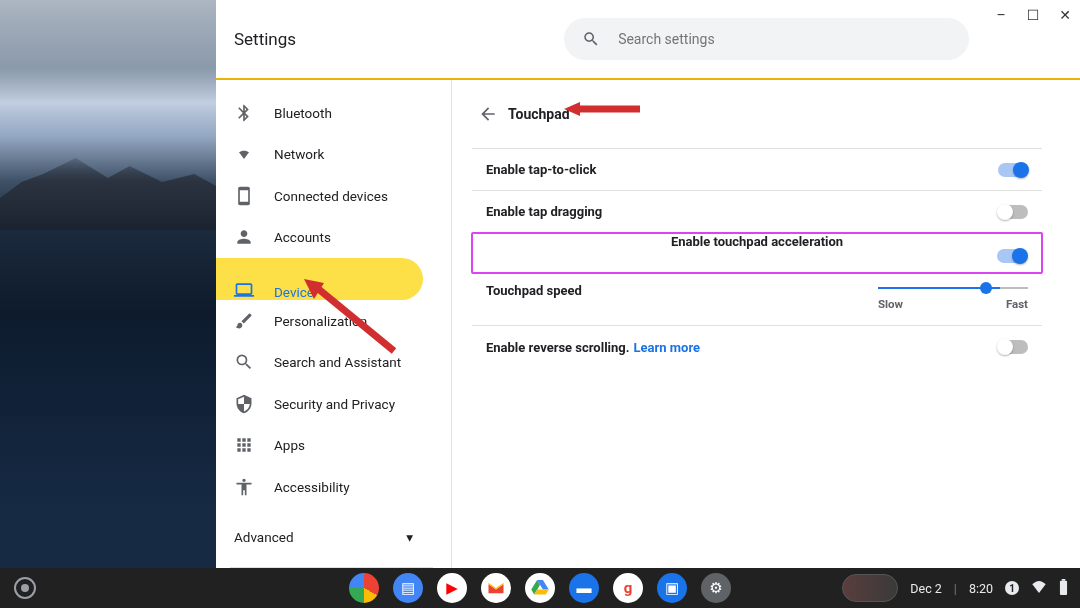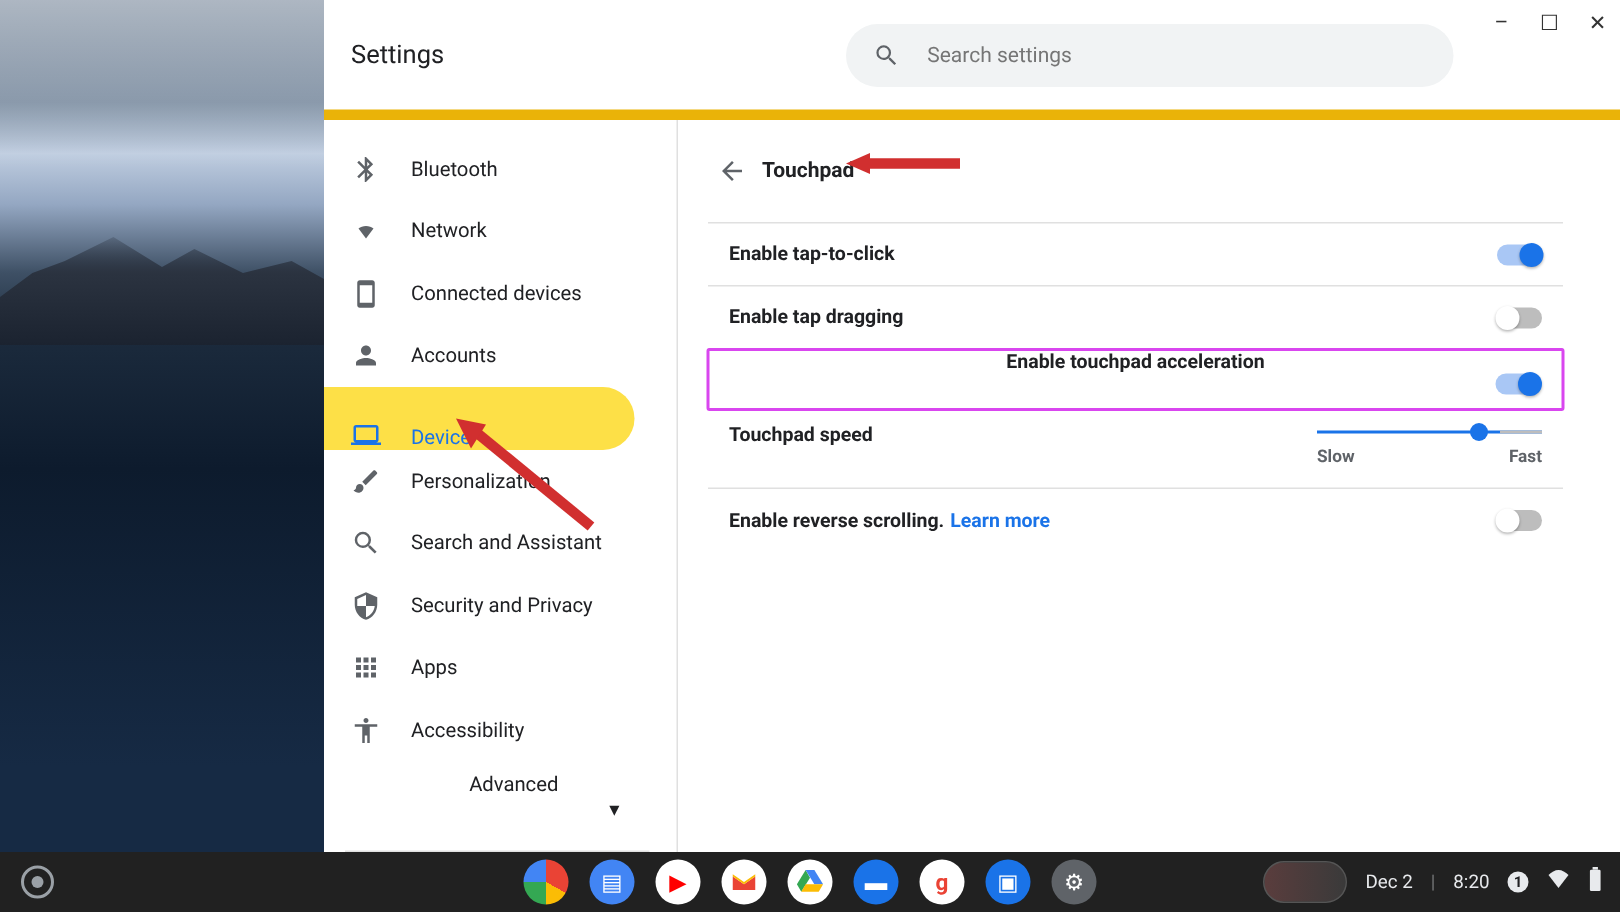--- a/index.html
+++ b/index.html
@@ -15,35 +15,35 @@
 .wallpaper .mountain { position:absolute; left:0; right:0; top:150px; height:80px;
   background: linear-gradient(to bottom, transparent 0%, #2b3340 40%, #1b2330 100%);
   clip-path: polygon(0 60%, 10% 40%, 20% 30%, 35% 10%, 50% 35%, 60% 20%, 75% 40%, 90% 30%, 100% 45%, 100% 100%, 0 100%);
 }
 
 
 .window { position: absolute; left: 216px; top: 0; width: 864px; height: 568px; background: #fff; }
 .window-controls { position: absolute; top: 6px; right: 6px; display: flex; gap: 14px; color: #333; }
 .window-controls span { width: 18px; height: 18px; display: flex; align-items: center; justify-content: center; font-size: 14px; cursor: default; }
 
-.header { height: 80px; display: flex; align-items: center; padding: 0 18px; border-bottom: 7px solid #eab308; }
+.header { height: 80px; display: flex; align-items: center; padding: 0 18px; border-bottom: 2px solid #eab308; }
 .header-title { font-size: 17px; color: #202124; font-weight: 400; margin-left: 0; }
 .search-pill { margin-left: 268px; background: #f1f3f4; border-radius: 22px; height: 42px; width: 405px; display: flex; align-items: center; padding: 0 18px; color: #5f6368; }
 .search-pill svg { width: 20px; height: 20px; margin-right: 18px; fill: #5f6368; }
 .search-pill input { border: none; background: transparent; outline: none; font-size: 14px; color: #5f6368; width: 100%; }
 
 .body { display: flex; height: calc(100% - 80px); }
 
 .sidebar { width: 236px; border-right: 1px solid #e0e0e0; padding-top: 12px; display:flex; flex-direction:column; }
 .nav-item { display: flex; align-items: center; height: 42px; padding-left: 18px; color: #202124; font-size: 13.5px; border-radius: 0 21px 21px 0; margin-right: 28px; cursor: default; }
 .nav-item svg, .nav-item .nicon { width: 20px; height: 20px; margin-right: 20px; fill: #5f6368; display:flex; align-items:center; justify-content:center; }
 .nav-item.active { background: #fde047; color: #1a73e8; align-items: flex-end; }
 .nav-item.active svg, .nav-item.active .nicon { fill: #1a73e8; color:#1a73e8; }
 .sidebar-sep { height: 1px; background: #e0e0e0; margin: 8px 18px 0 14px; }
-.advanced { display: flex; align-items: center; height: 44px; padding-left: 18px; color: #202124; font-size: 13.5px; margin-top:8px;flex-direction:column; }
+.advanced { display: flex; align-items: center; height: 44px; padding-left: 18px; color: #202124; font-size: 13.5px; margin-top:8px; }
 .advanced .caret { margin-left: auto; margin-right: 38px; }
 
 .content { flex: 1; padding: 14px 38px 0 20px; font-weight: bold; }
 .subheader { display: flex; align-items: center; height: 40px; margin-bottom: 14px; position:relative; }
 .back-btn { width: 32px; height: 32px; display: flex; align-items: center; justify-content: center; margin-right: 4px; }
 .back-btn svg { width: 20px; height: 20px; fill: #5f6368; }
 .subheader-title { font-size: 14px; color: #202124; }
 
 .settings-panel { border-top: 1px solid #e0e0e0; }
 .row { height: 42px; display: flex; align-items: center; border-bottom: 1px solid #e0e0e0; padding: 0 14px; font-size: 13px; color: #202124; }

